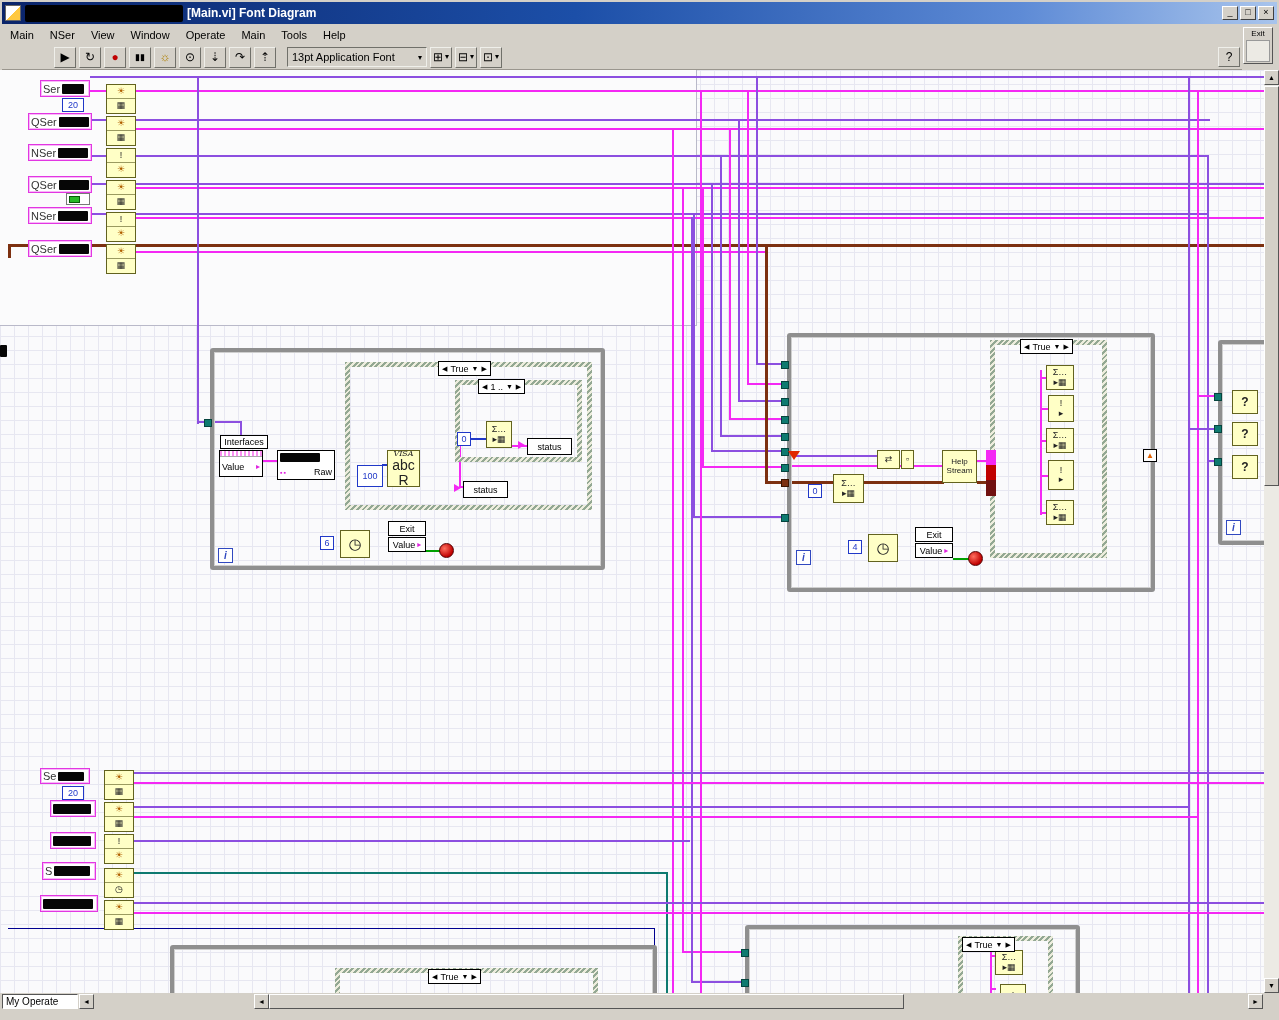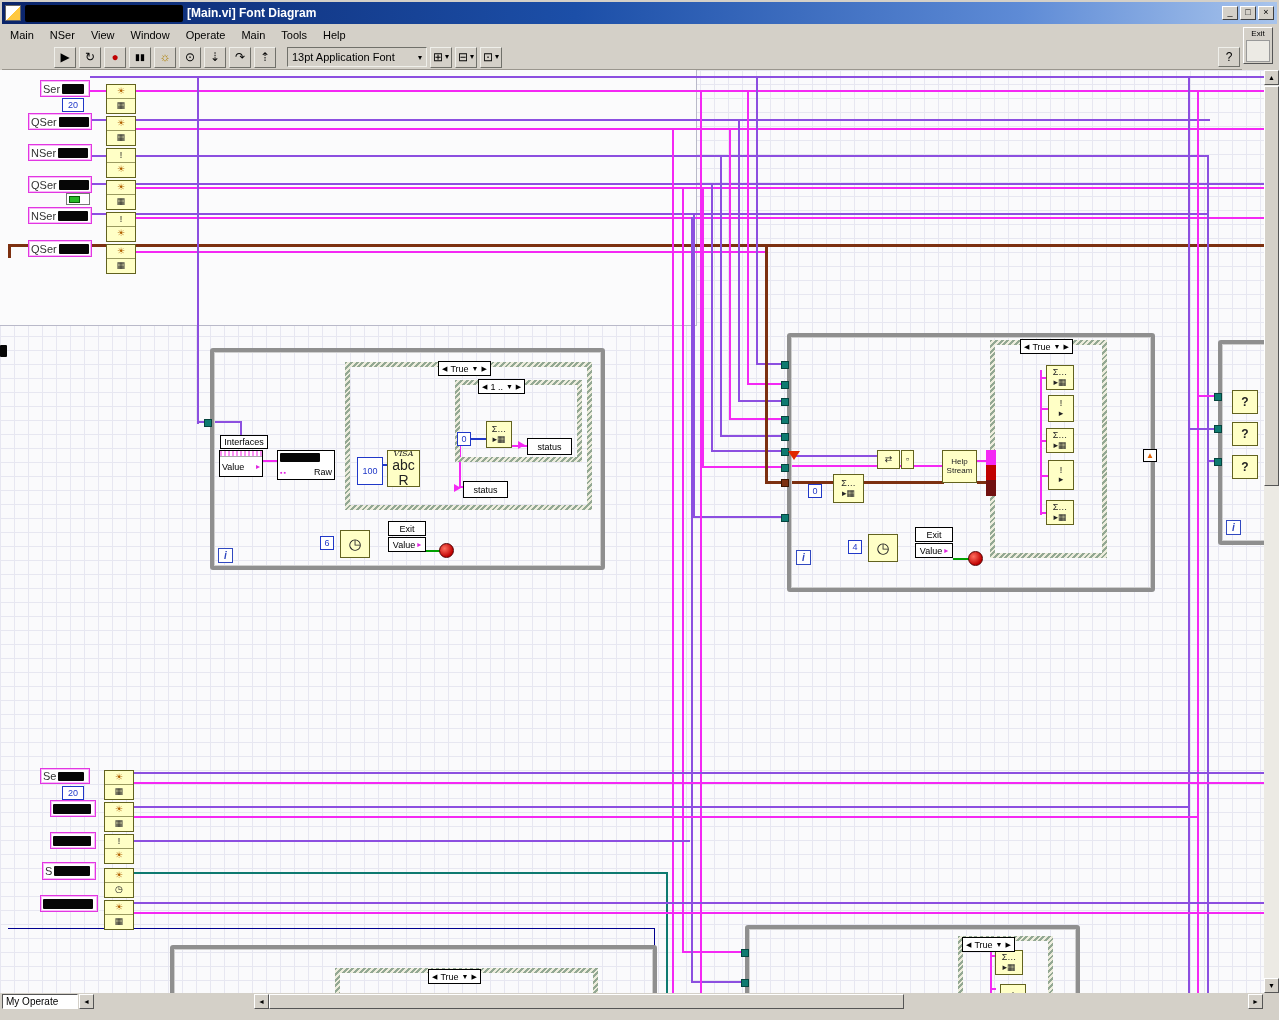--- a/index.html
+++ b/index.html
@@ -360,21 +360,21 @@
         <span class="tri">▸</span>
       </div>
     </div>
 <div class="pnode" style="left:277px;top:380px;width:58px;height:30px">
       <div style="padding:1px 2px"><span class="redact" style="width:40px;height:9px"></span></div>
       <div class="pn-row">
         <span class="pinkbits">▪▪</span>
         <span>Raw</span>
       </div>
     </div>
-<div class="const" style="left:357px;top:387px;width:26px;height:28px">
+<div class="const" style="left:357px;top:395px;width:26px;height:22px">
       <span>100</span>
     </div>
 <div class="node" style="left:387px;top:380px;width:33px;height:37px">
       <span class="visa-l1">VISA</span>
       <span class="small8">abc</span>
       <span class="small8">R</span>
     </div>
 <div class="const" style="left:457px;top:362px;width:14px;height:14px">
       <span>0</span>
     </div>

